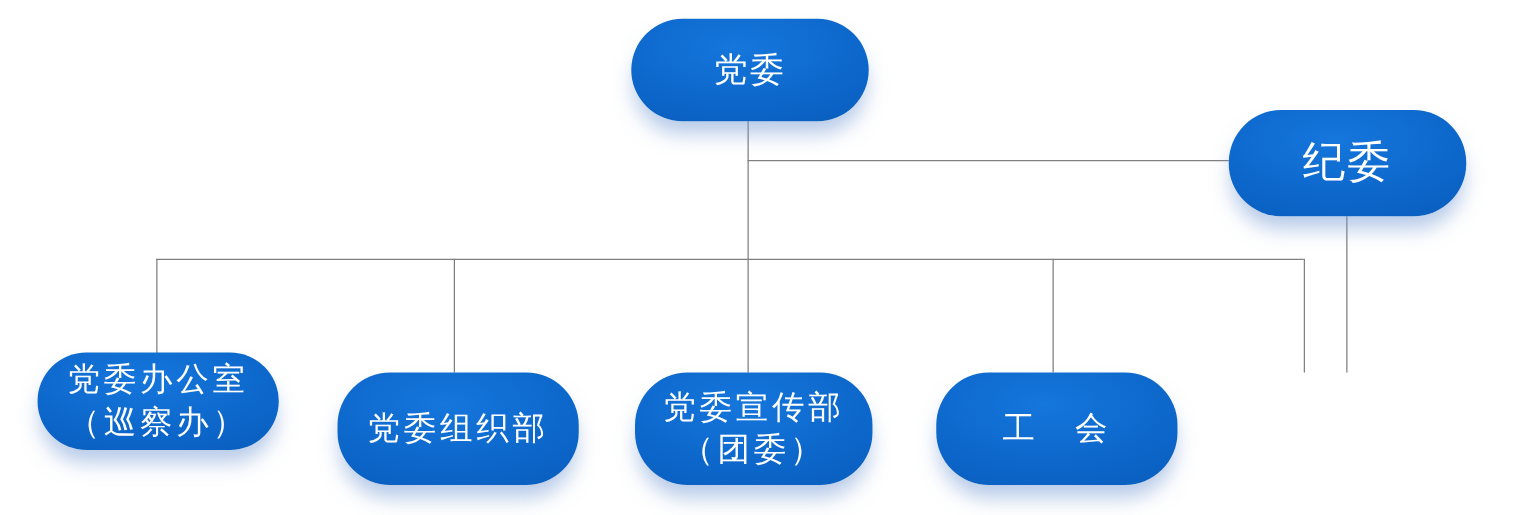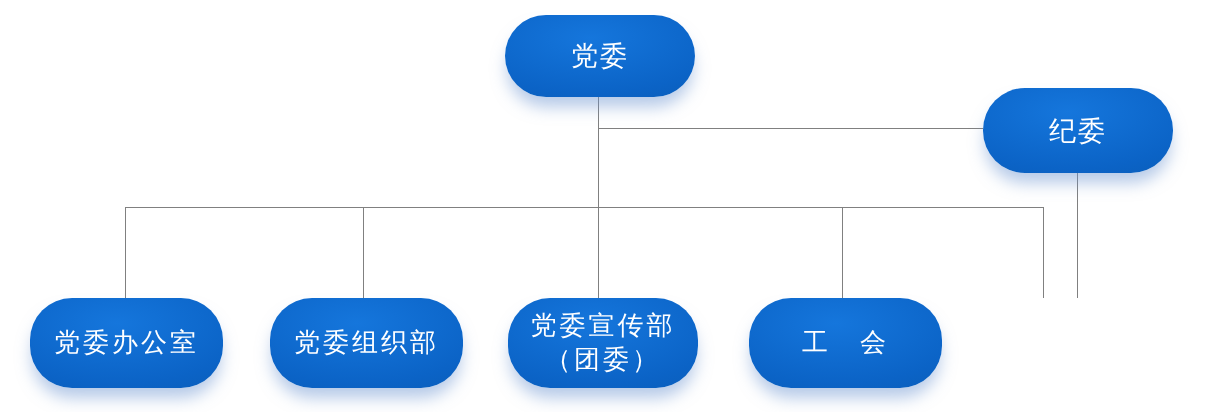--- a/index.html
+++ b/index.html
@@ -43,22 +43,22 @@
                 var(--node-fill-light, #1576dc) 0%,
                 var(--node-fill, #0b63c6) 52%,
                 var(--node-fill-dark, #0856aa) 100%);
     box-shadow: 0 12px 16px -2px var(--glow, rgba(110,150,210,0.5));
     letter-spacing: 3px;
     line-height: 34px;
     font-size: 26px;
   }
   .node .node-line { display: block; }
   .n-root { left: 505px; top: 15px;  width: 190px; height: 82px; border-radius: 41px; font-size: 27px; letter-spacing: 2px; justify-content: center; }
-  .n-disc { left: 983px; top: 88px;  width: 190px; height: 85px; border-radius: 42px; font-size: 27px; letter-spacing: 2px; }
-  .n-c1   { left: 30px;  top: 298px; width: 193px; height: 90px; border-radius: 42px; }
+  .n-disc { left: 983px; top: 88px;  width: 190px; height: 85px; border-radius: 42px; font-size: 34px; letter-spacing: 2px; }
+  .n-c1   { left: 30px;  top: 282px; width: 193px; height: 78px; border-radius: 42px; }
   .n-c2   { left: 270px; top: 298px; width: 193px; height: 90px; border-radius: 42px; justify-content: center; }
   .n-c3   { left: 508px; top: 298px; width: 190px; height: 90px; border-radius: 42px; }
   .n-c4   { left: 749px; top: 298px; width: 193px; height: 90px; border-radius: 42px; }
   .n-c5   { left: 983px; top: 298px; width: 192px; height: 90px; border-radius: 42px; }
 </style>
 </head>
 <body>
 
 <div class="stage">
 
@@ -74,20 +74,21 @@
   <div class="node n-root">
     <span class="node-line">党委</span>
   </div>
 
   <div class="node n-disc">
     <span class="node-line">纪委</span>
   </div>
 
   <div class="node n-c1">
     <span class="node-line">党委办公室</span>
+    <span class="node-line">（巡察办）</span>
   </div>
 
   <div class="node n-c2">
     <span class="node-line">党委组织部</span>
   </div>
 
   <div class="node n-c4">
     <span class="node-line">工　会</span>
   </div>
 

